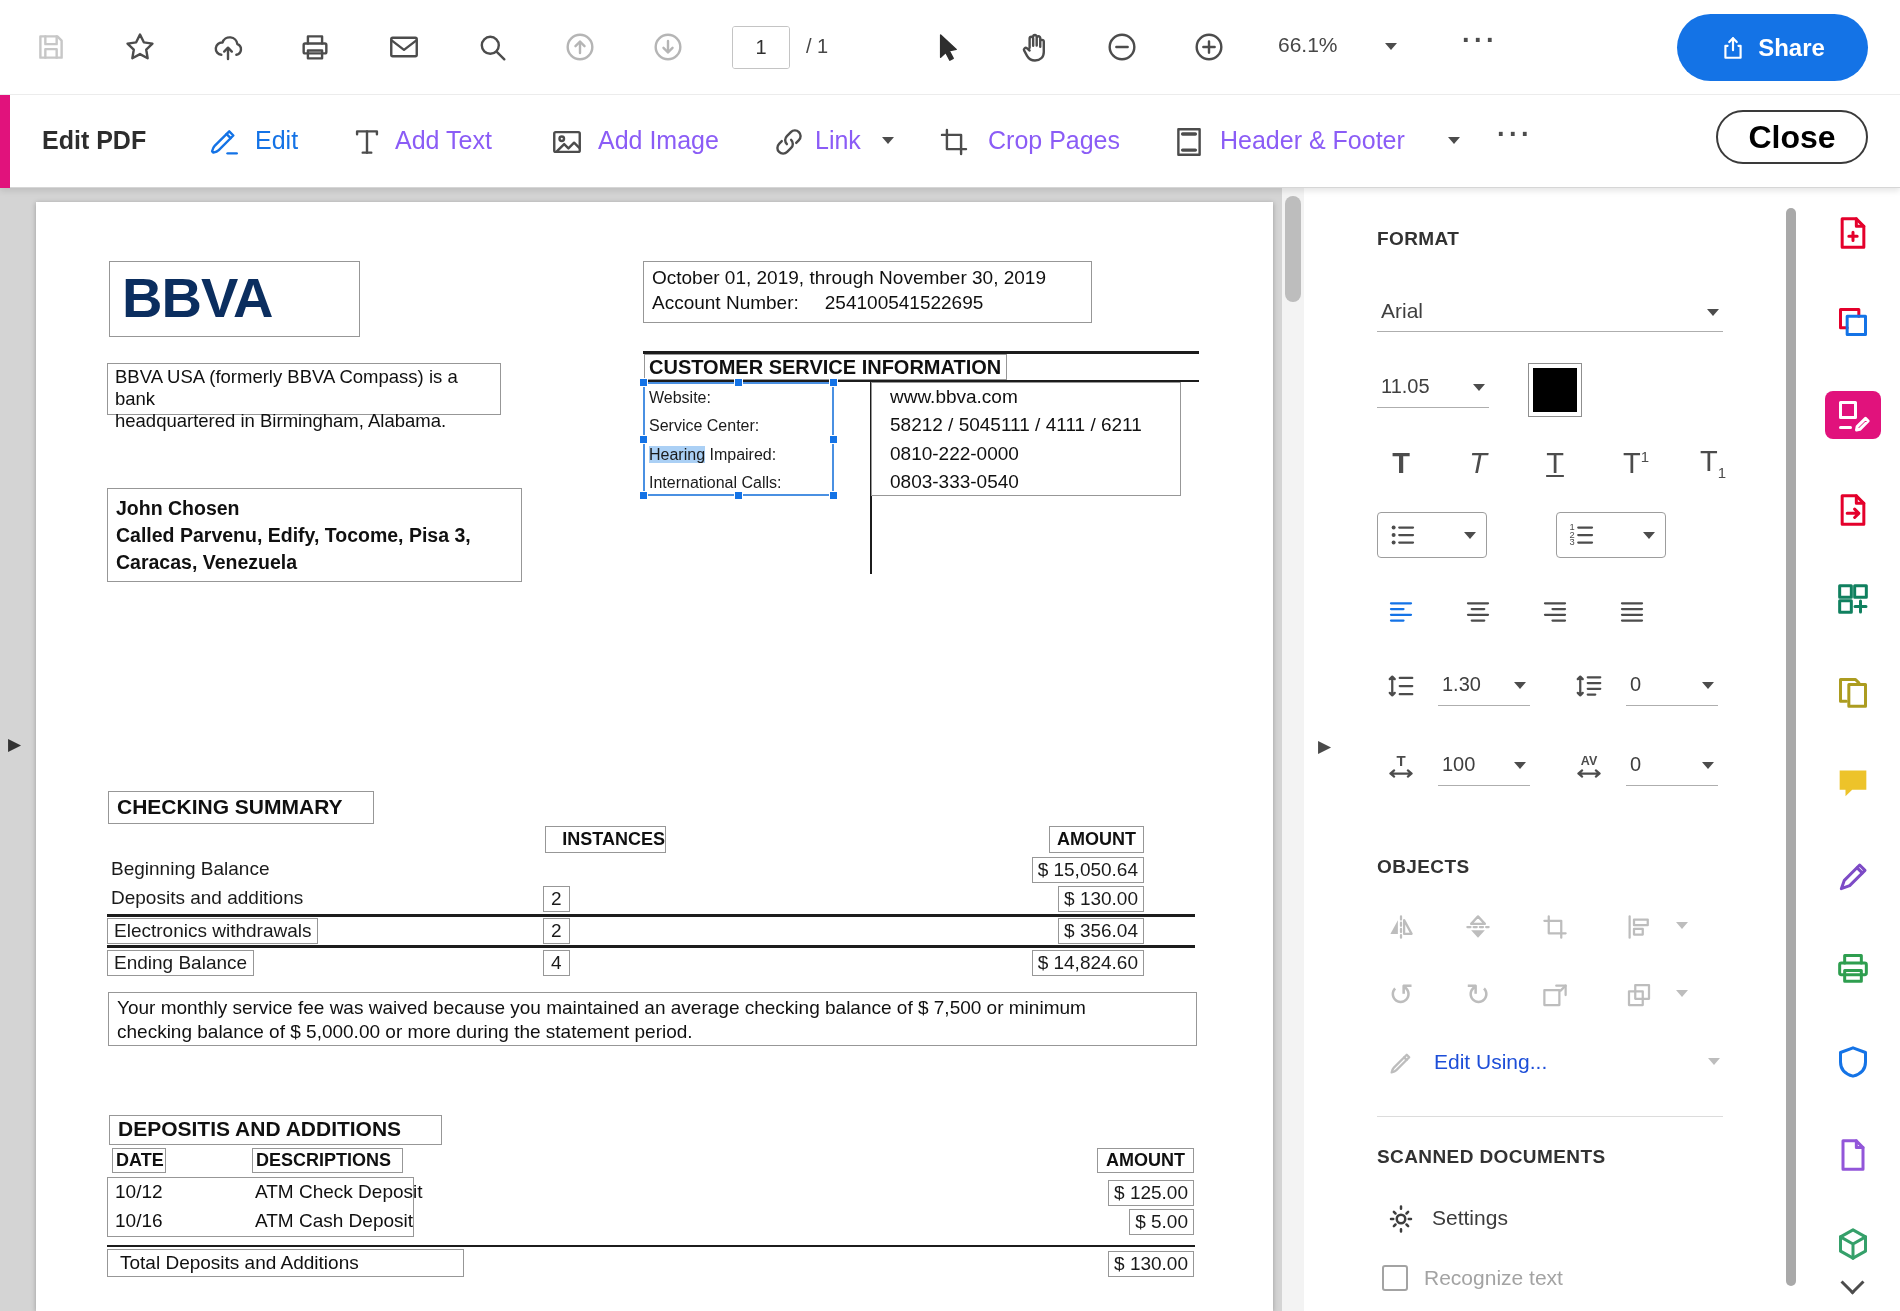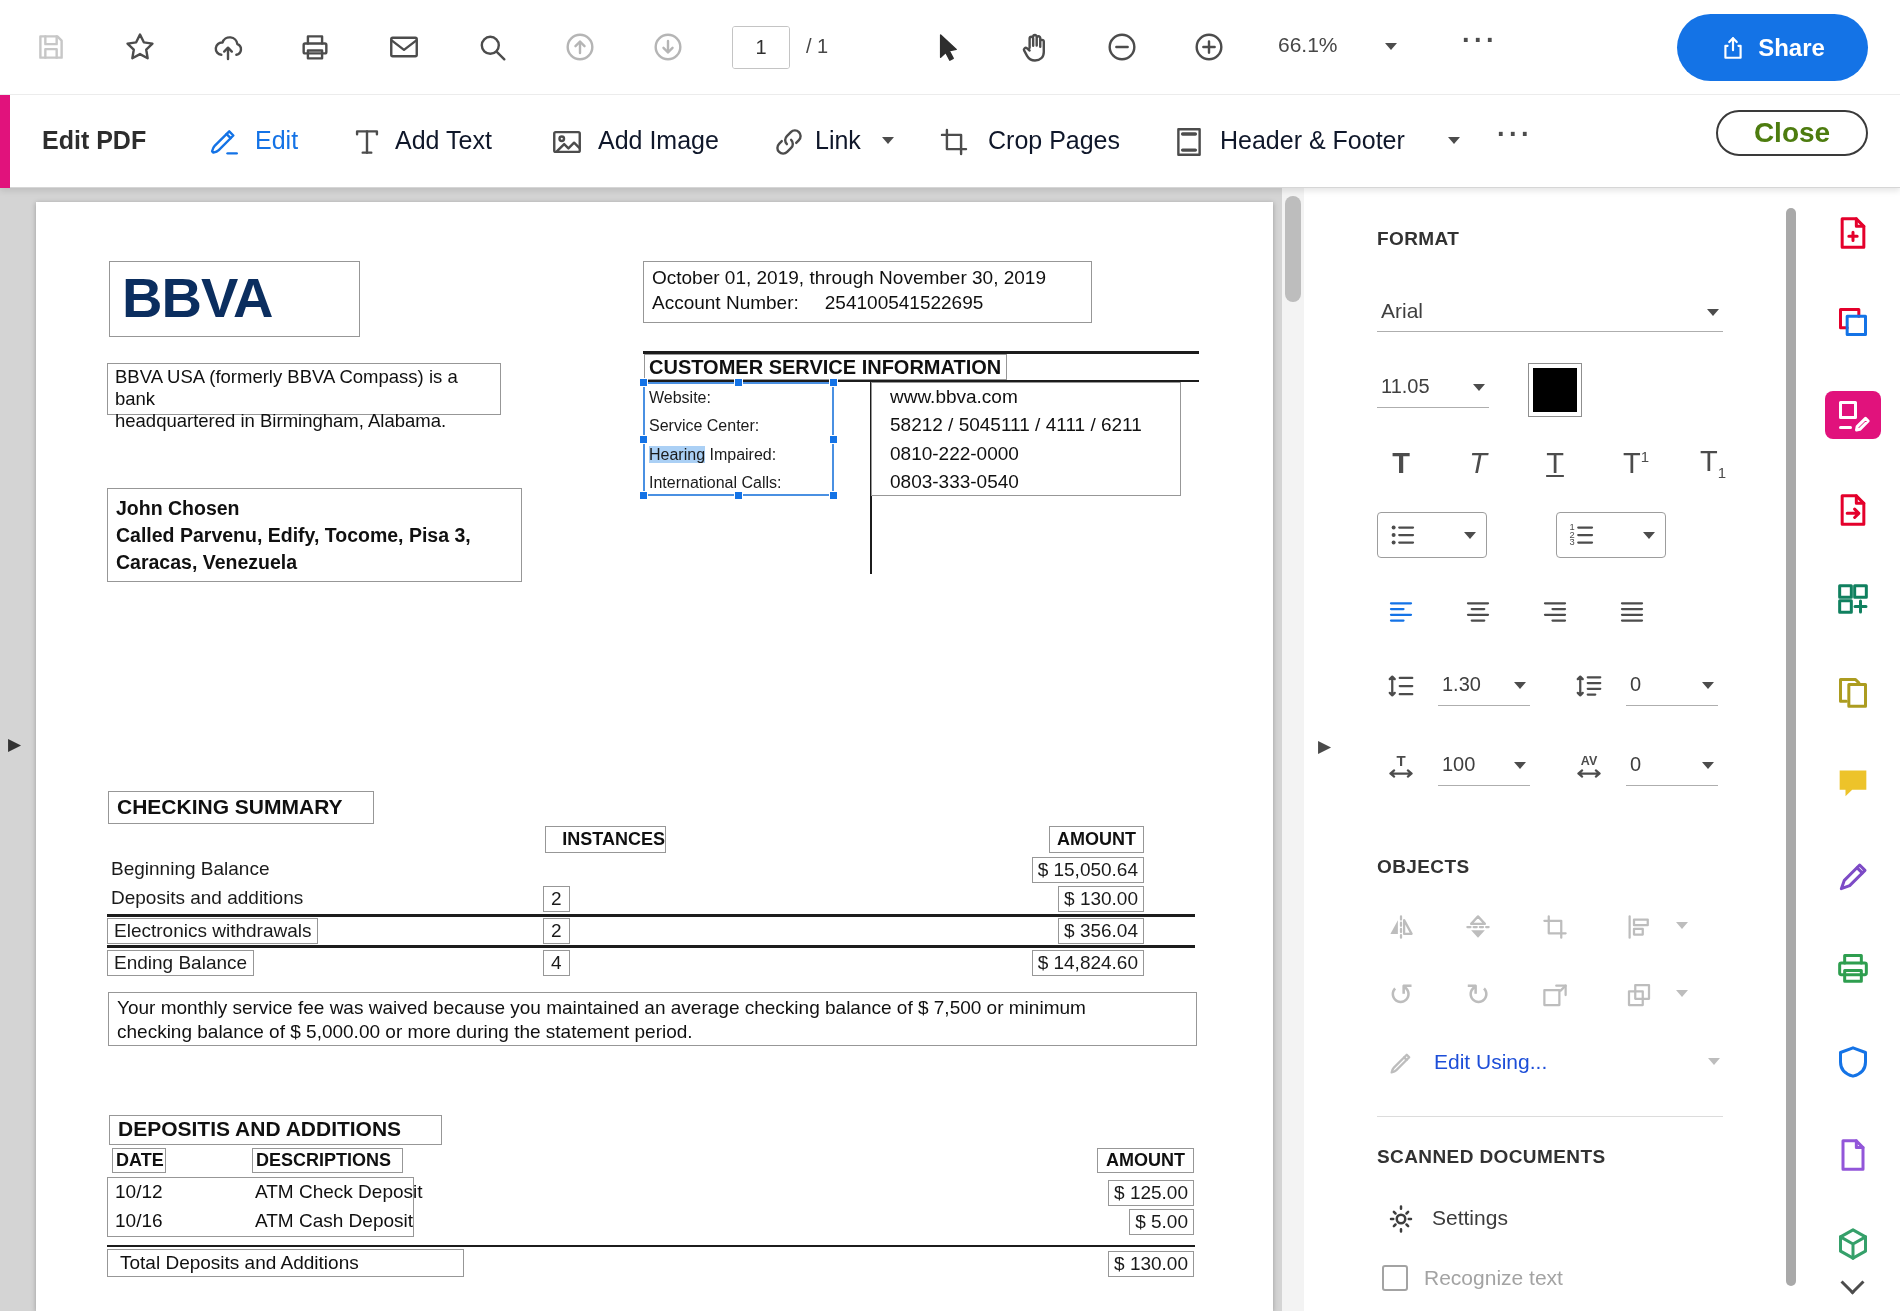--- a/index.html
+++ b/index.html
@@ -15,23 +15,23 @@
 .pagebox{position:absolute;left:732px;top:26px;width:58px;height:43px;border:1px solid #c4c4c4;border-radius:3px;overflow:hidden}
 .pagebox input{width:100%;height:100%;border:none;outline:none;text-align:center;font-size:20px;color:#303030;font-family:inherit}
 .toptext{position:absolute;font-size:20px;color:#474747}
 .caret{display:inline-block;width:0;height:0;border-left:6px solid transparent;border-right:6px solid transparent;border-top:7px solid #4c4c4c}
 .caret.dis{border-top-color:#bdbdbd}
 .dots{position:absolute;font-size:27px;font-weight:700;letter-spacing:3px;color:#4c4c4c;cursor:pointer}
 .sharebtn{position:absolute;left:1677px;top:14px;width:191px;height:67px;border:none;border-radius:34px;background:#1473e6;color:#fff;font-size:24px;font-weight:600;font-family:inherit;display:flex;align-items:center;justify-content:center;gap:12px;cursor:pointer}
 
 .editbar{position:absolute;left:0;top:95px;width:1900px;height:93px;background:#fff;border-bottom:1px solid #d6d6d6;box-shadow:0 3px 6px rgba(0,0,0,.10);z-index:35}
 .stripe{position:absolute;left:0;top:0;width:10px;height:93px;background:#e1127c}
-.ebtxt{position:absolute;top:31px;font-size:25px;color:#0f172a;cursor:pointer;white-space:nowrap}
+.ebtxt{position:absolute;top:31px;font-size:25px;color:#8b5cf6;cursor:pointer;white-space:nowrap}
 .ebico{position:absolute;top:28px;width:38px;height:38px;display:flex;align-items:center;justify-content:center;cursor:pointer}
-.closebtn{position:absolute;left:1716px;top:15px;width:152px;height:46px;background:#fff;border:2px solid #3a3a3a;border-radius:32px;font-size:28px;font-weight:600;color:#4d7c0f;font-family:inherit;cursor:pointer}
+.closebtn{position:absolute;left:1716px;top:15px;width:152px;height:54px;background:#fff;border:2px solid #3a3a3a;border-radius:32px;font-size:32px;font-weight:600;color:#000000;font-family:inherit;cursor:pointer}
 
 
 .docarea{position:absolute;left:0;top:188px;width:1282px;height:1123px;background:#d4d4d4}
 .page{position:absolute;left:36px;top:14px;width:1237px;height:1109px;background:#fff;box-shadow:0 1px 5px rgba(0,0,0,.28)}
 .ptoggle{position:absolute;font-size:17px;color:#333;cursor:pointer}
 .vscroll{position:absolute;left:1282px;top:188px;width:22px;height:1123px;background:#f3f3f3}
 .vscroll .thumb{position:absolute;left:3px;top:8px;width:16px;height:106px;background:#bdbdbd;border-radius:8px}
 
 
 .tbox{position:absolute;border:1px solid #979797;font-size:19px;color:#101010;cursor:text}

